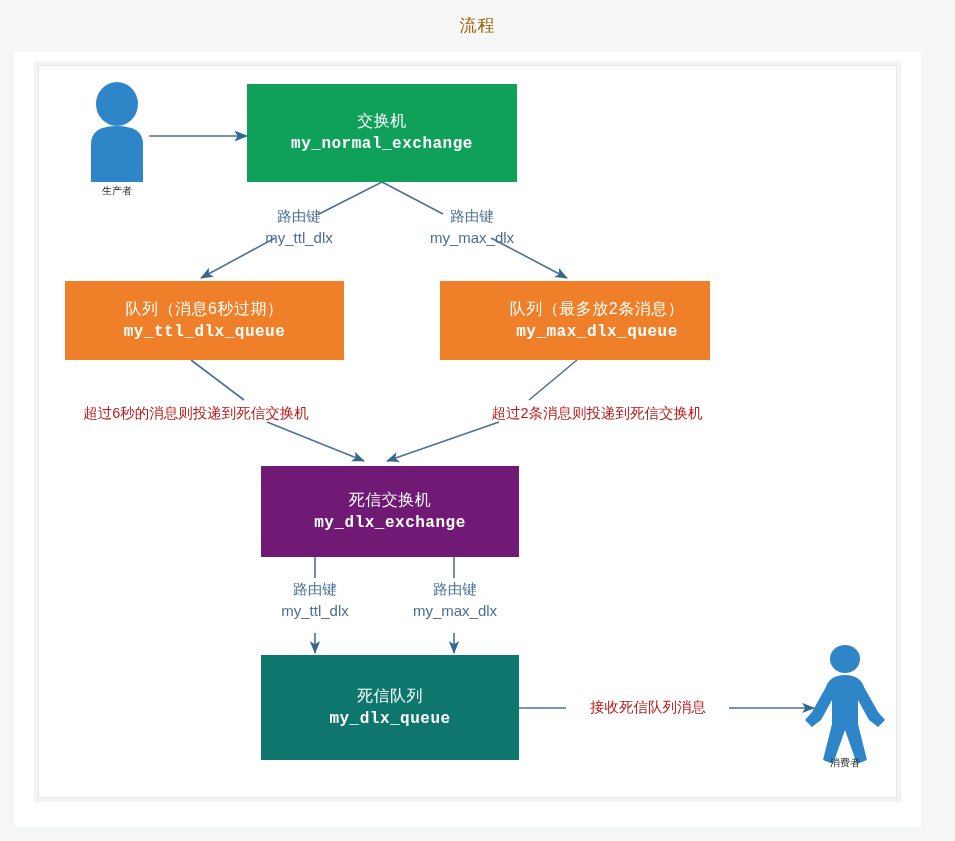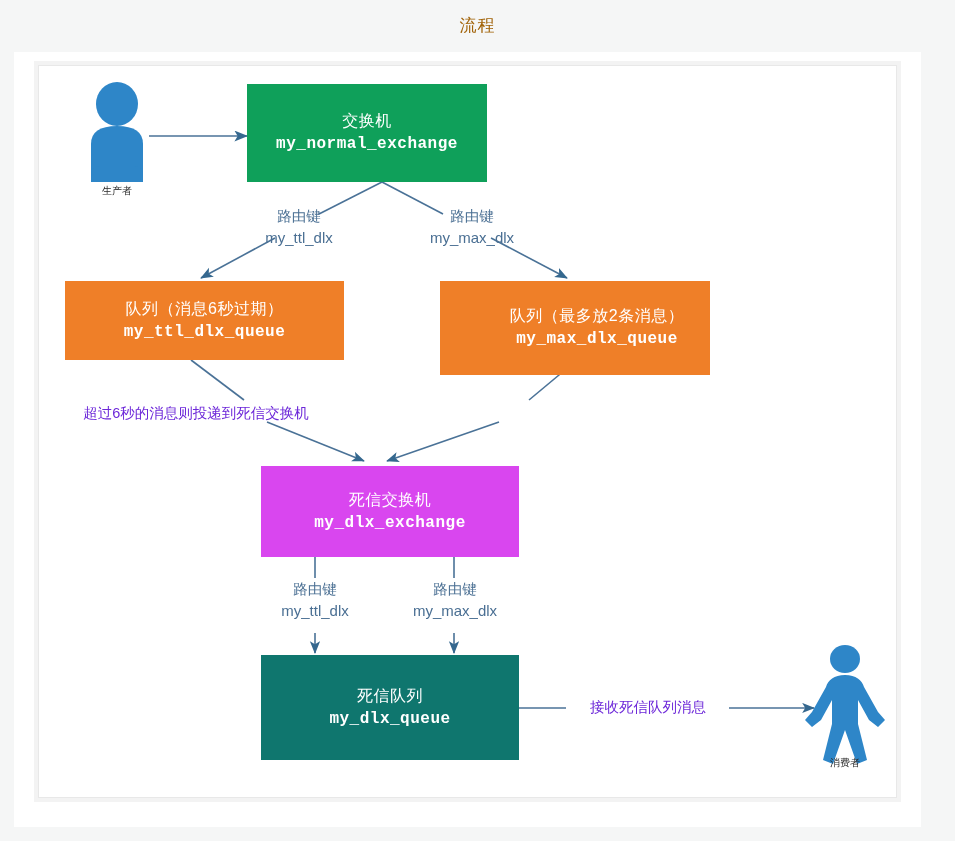--- a/index.html
+++ b/index.html
@@ -68,38 +68,38 @@
   }
   .node .l2 {
     font-size: 16px;
     font-weight: bold;
     font-family: "Liberation Mono", "DejaVu Sans Mono", monospace;
     letter-spacing: 0.5px;
     margin-top: 2px;
   }
   .node.green { background: #0fa05a; }
   .node.orange { background: #ef7f28; }
-  .node.black { background: #d946ef; }
+  .node.black { background: #701a75; }
   .node.black.soft { background: #0f766e; }
 
   
   .edge-label {
     position: absolute;
     color: #4a6f93;
     font-size: 14.5px;
     text-align: center;
     line-height: 1.45;
     white-space: nowrap;
     font-family: "Liberation Sans", "DejaVu Sans", sans-serif;
   }
   .edge-label .mono {
     font-family: "Liberation Sans", "DejaVu Sans", sans-serif;
     font-size: 15px;
   }
-  .edge-label.wide { font-size: 14.5px; color: #6d28d9; }
+  .edge-label.wide { font-size: 14.5px; color: #b91c1c; }
 
   
   .actor { position: absolute; }
   .actor-caption {
     position: absolute;
     text-align: center;
     font-size: 10px;
     color: #2b2b2b;
     white-space: nowrap;
     font-family: "Liberation Sans", "DejaVu Sans", sans-serif;
@@ -175,31 +175,31 @@
           <path d="M43,31
                    C32,31 26,36 24,43
                    L10,68 L3,76 L10,83 L19,76 L30,56
                    L30,80 L21,116 L31,120 L43,86
                    L55,120 L65,116 L56,80 L56,56
                    L67,76 L76,83 L83,76 L76,68 L62,43
                    C60,36 54,31 43,31 Z" fill="#2e86c8"></path>
         </svg>
         <div class="actor-caption" style="left:746px; top:690px; width:120px;">消费者</div>
 
-        <div class="node green" style="left:208px; top:18px; width:240px; height:98px;">
+        <div class="node green" style="left:208px; top:18px; width:270px; height:98px;">
           <div class="l1">交换机</div>
           <div class="l2">my_normal_exchange</div>
         </div>
 
         <div class="node orange" style="left:26px; top:215px; width:279px; height:79px;">
           <div class="l1">队列（消息6秒过期）</div>
           <div class="l2">my_ttl_dlx_queue</div>
         </div>
 
-        <div class="node orange" style="left:401px; top:215px; width:270px; height:94px;padding-left:44px;">
+        <div class="node orange" style="left:401px; top:215px; width:270px; height:79px;padding-left:44px;">
           <div class="l1">队列（最多放2条消息）</div>
           <div class="l2">my_max_dlx_queue</div>
         </div>
 
         <div class="node black" style="left:222px; top:400px; width:258px; height:91px;">
           <div class="l1">死信交换机</div>
           <div class="l2">my_dlx_exchange</div>
         </div>
 
         <div class="node black soft" style="left:222px; top:589px; width:258px; height:105px;">
@@ -214,20 +214,23 @@
 
         <div class="edge-label" style="left:368px; top:140px; width:130px;">
           <div>路由键</div>
           <div class="mono">my_max_dlx</div>
         </div>
 
         <div class="edge-label wide" style="left:7px; top:337px; width:300px;">
           <div>超过6秒的消息则投递到死信交换机</div>
         </div>
 
+        <div class="edge-label wide" style="left:398px; top:337px; width:320px;">
+          <div>超过2条消息则投递到死信交换机</div>
+        </div>
 
         <div class="edge-label" style="left:216px; top:513px; width:120px;">
           <div>路由键</div>
           <div class="mono">my_ttl_dlx</div>
         </div>
 
         <div class="edge-label" style="left:352px; top:513px; width:128px;">
           <div>路由键</div>
           <div class="mono">my_max_dlx</div>
         </div>

